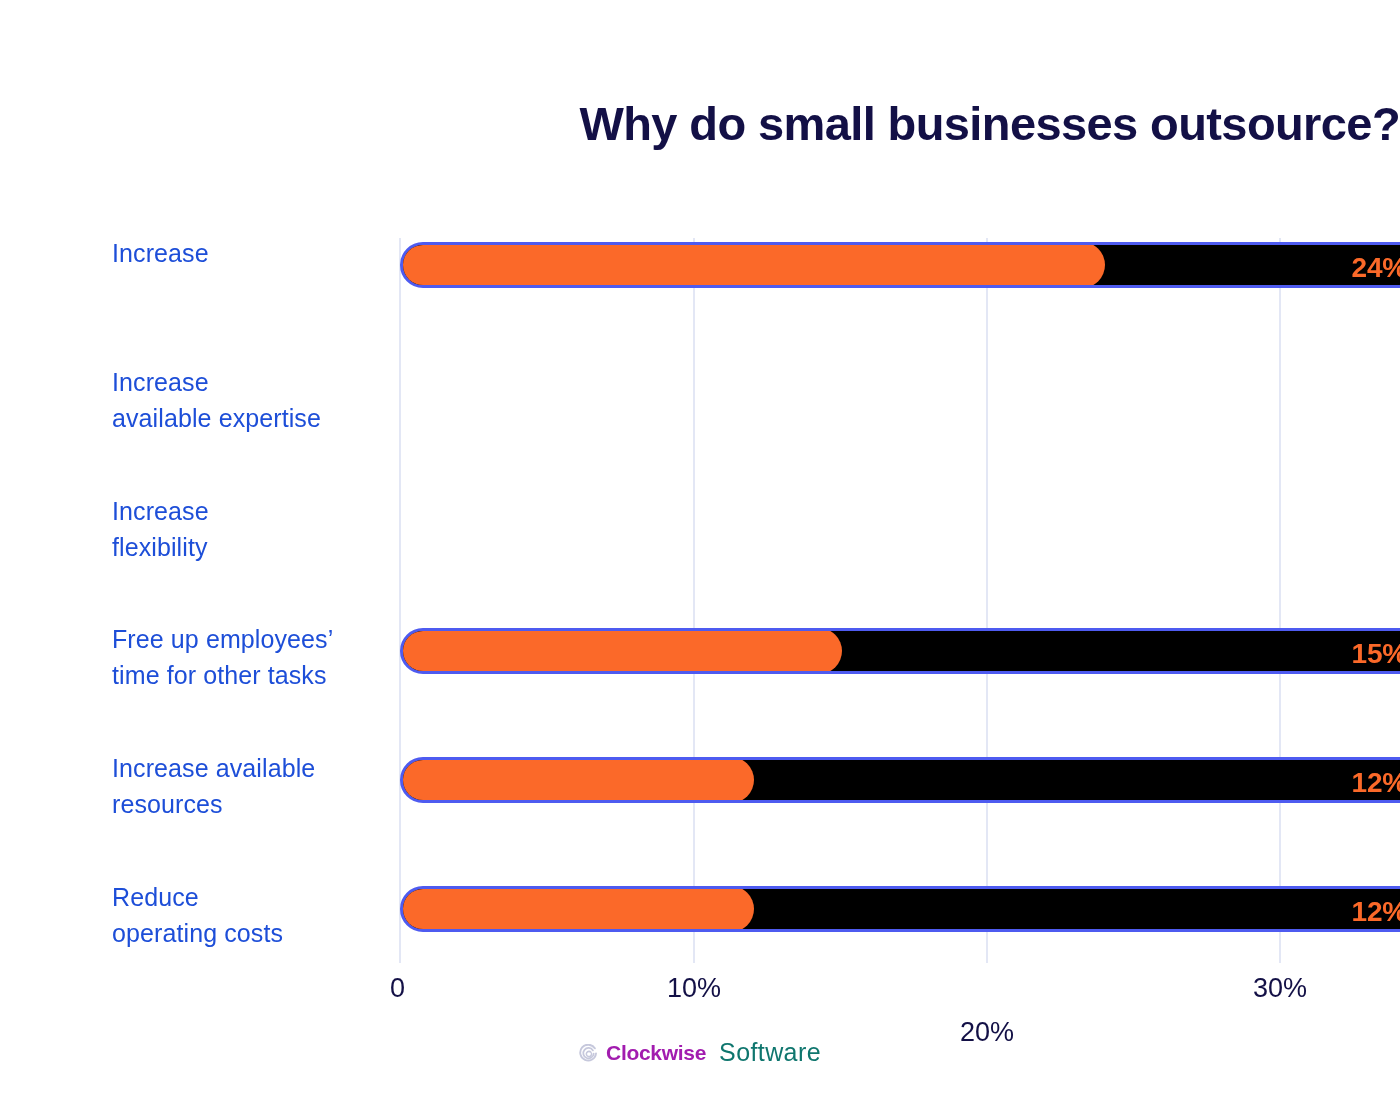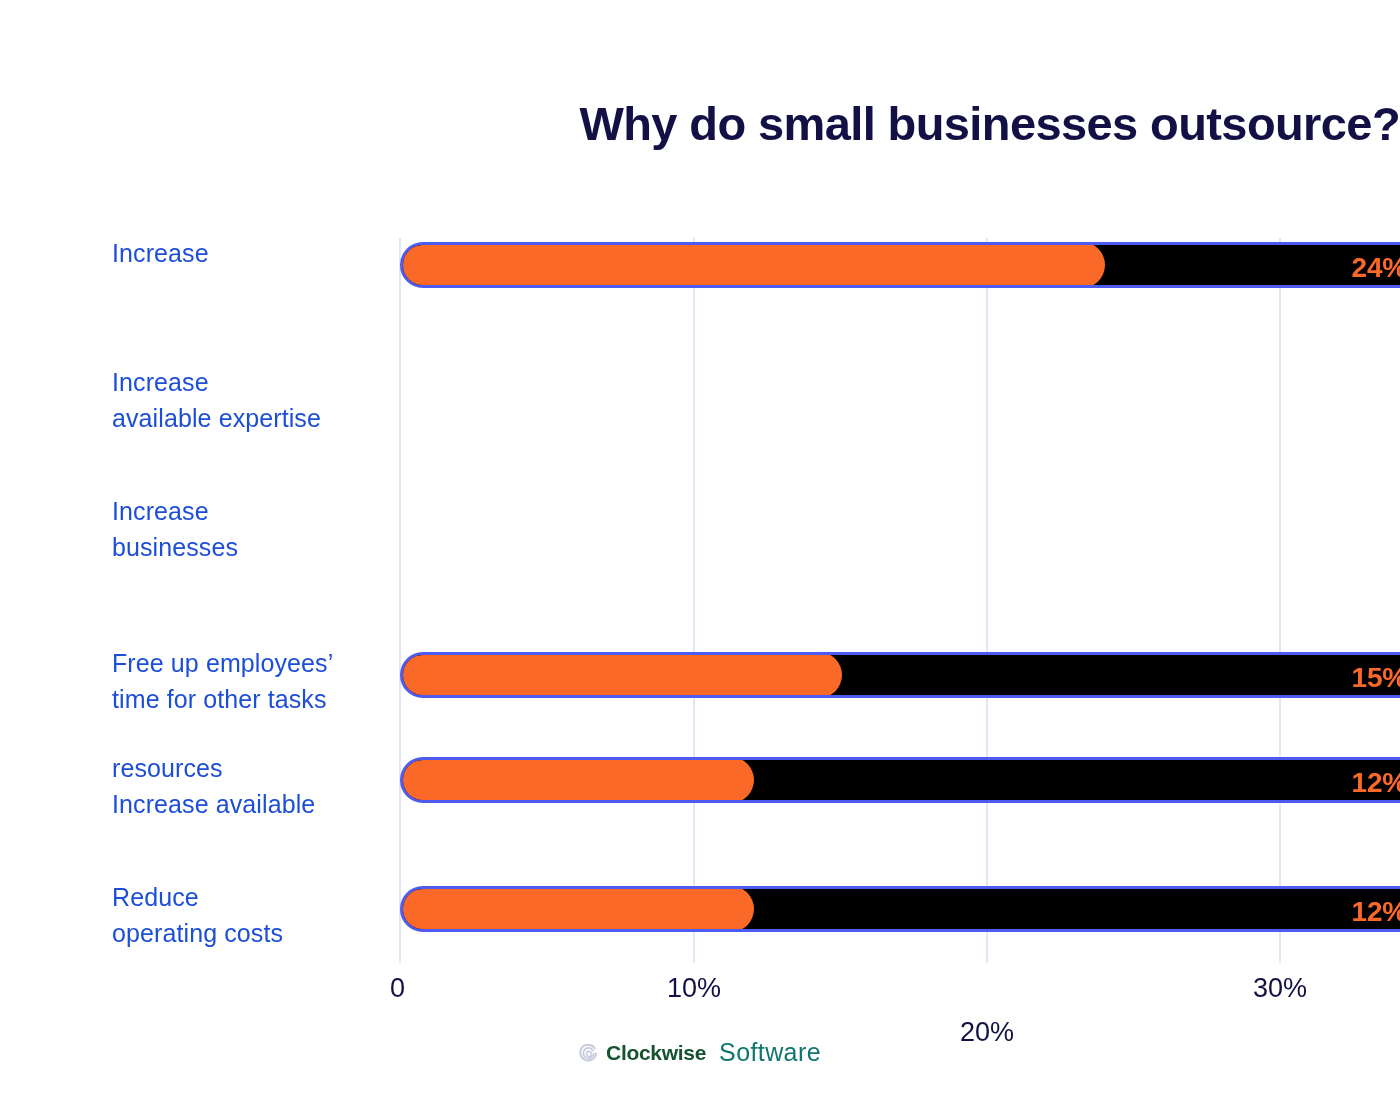--- a/index.html
+++ b/index.html
@@ -134,21 +134,21 @@
   .logo-mark {
     display: inline-block;
     width: 19px;
     height: 19px;
     position: relative;
     top: 1px;
   }
   .logo-bold {
     font-size: 21px;
     font-weight: 700;
-    color: #14532d;
+    color: #a21caf;
     font-family: "Liberation Sans", sans-serif;
     letter-spacing: -0.3px;
   }
   .logo-light {
     font-size: 25px;
     font-weight: 400;
     color: #0f766e;
     font-family: "Liberation Sans", sans-serif;
     letter-spacing: 0.4px;
     margin-left: 5px;
@@ -186,39 +186,39 @@
     <div class="row" style="top:371px;">
       <div class="cat-label-box" style="top:-6px;">
         <div>Increase</div>
         <div>available expertise</div>
       </div>
     </div>
 
     <div class="row" style="top:500px;">
       <div class="cat-label-box" style="top:-6px;">
         <div>Increase</div>
-        <div>businesses</div>
-      </div>
-    </div>
-
-    <div class="row" style="top:652px;text-decoration:underline;">
+        <div>flexibility</div>
+      </div>
+    </div>
+
+    <div class="row" style="top:628px;text-decoration:underline;">
       <div class="cat-label-box" style="top:-6px;">
         <div>Free up employees’</div>
         <div>time for other tasks</div>
       </div>
       <div class="track">
         <div class="bar-fill" style="width: 442px;"></div>
         <div class="value-label">15%</div>
       </div>
     </div>
 
     <div class="row" style="top:757px;">
       <div class="cat-label-box" style="top:-6px;">
+        <div>Increase available</div>
         <div>resources</div>
-        <div>Increase available</div>
       </div>
       <div class="track">
         <div class="bar-fill" style="width: 354.2px;"></div>
         <div class="value-label">12%</div>
       </div>
     </div>
 
     <div class="row" style="top:886px;">
       <div class="cat-label-box" style="top:-6px;">
         <div>Reduce</div>

